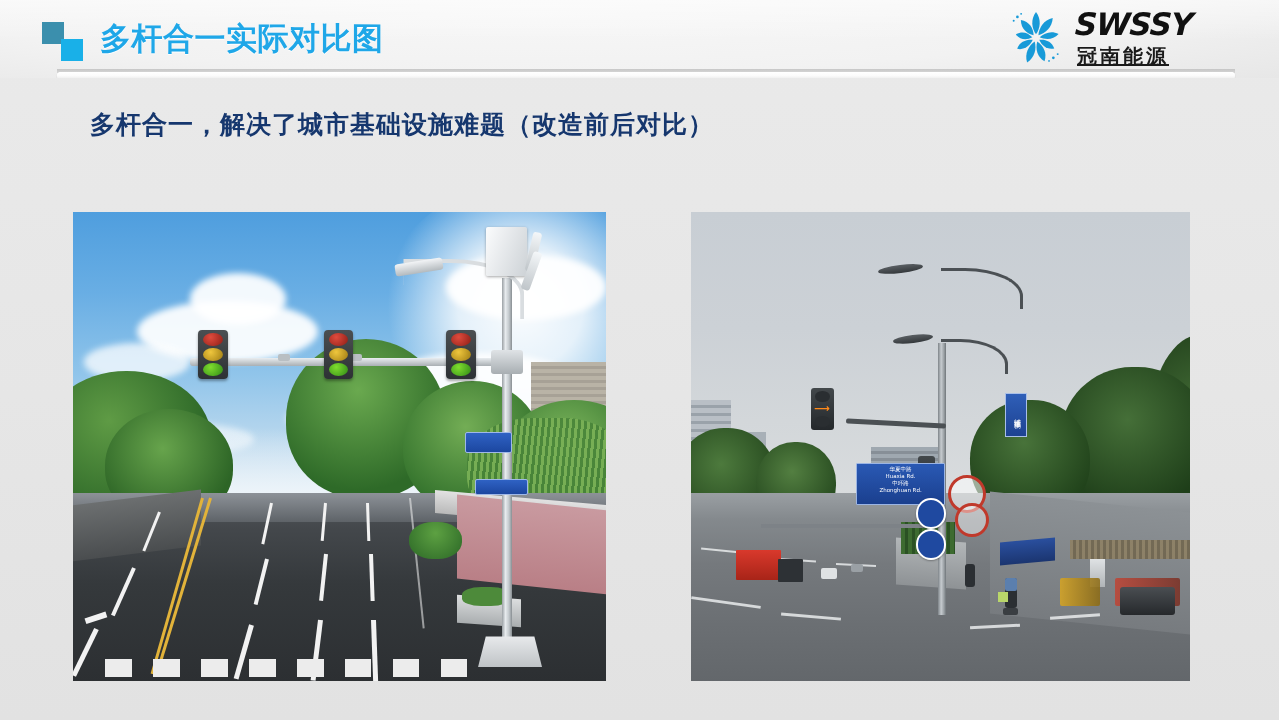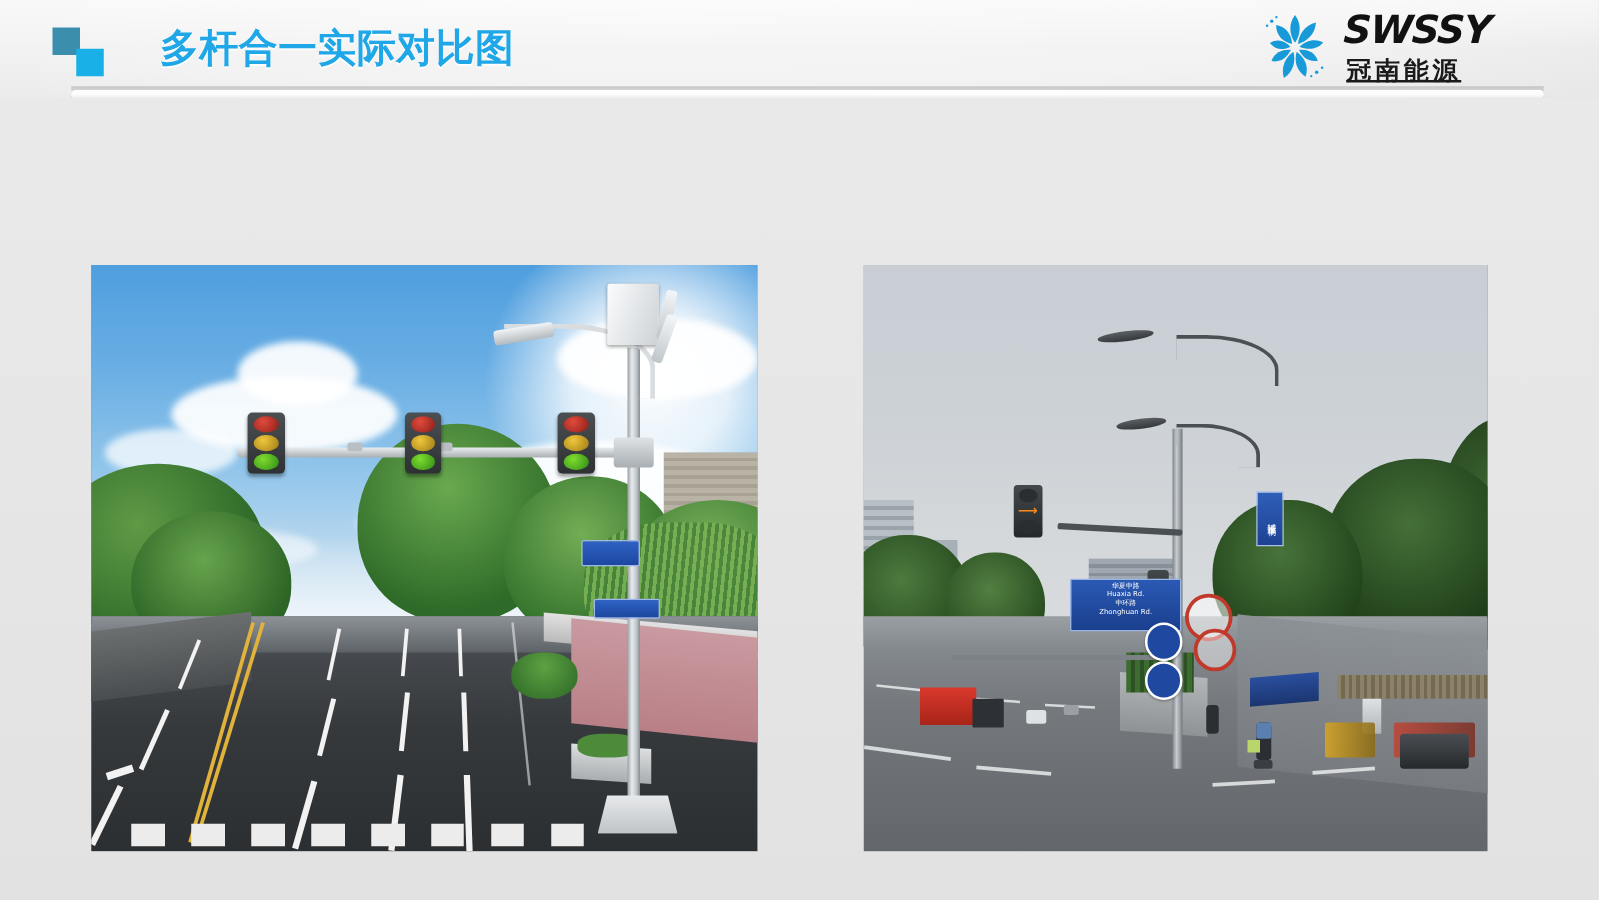--- a/index.html
+++ b/index.html
@@ -21,21 +21,21 @@
   .header-sheen{position:absolute;left:0;top:0;width:100%;height:40px;
     background:linear-gradient(180deg,rgba(255,255,255,.55),rgba(255,255,255,0));}
 
   .deco-squares{position:absolute;left:42px;top:22px;width:52px;height:40px;}
   .sq{position:absolute;}
   .sq-a{left:0;top:0;width:22px;height:22px;background:#3b8fad;}
   .sq-b{left:19px;top:17px;width:22px;height:22px;background:#19b0e8;}
 
   .title{position:absolute;left:100px;top:18px;
     font-size:31px;font-weight:bold;color:#1fa7e8;letter-spacing:.5px;
-    text-shadow:0 1px 0 rgba(255,255,255,.9);white-space:nowrap;margin-left:28px;}
+    text-shadow:0 1px 0 rgba(255,255,255,.9);white-space:nowrap;}
 
   .divider-wrap{position:absolute;left:57px;top:72px;width:1178px;height:9px;}
   .divider{position:absolute;left:0;top:0;width:100%;height:8px;border-radius:5px;
     background:linear-gradient(180deg,#ffffff 0%,#fcfcfc 42%,#e9e9e9 100%);
     box-shadow:0 1px 1px rgba(120,120,120,.45), inset 0 1px 0 #fff;}
   .divider-dark{position:absolute;left:0;top:-3px;width:100%;height:4px;
     background:linear-gradient(180deg,#b9b9b9,#cfcfcf);opacity:.75;}
 
   
   .logo{position:absolute;right:18px;top:5px;width:258px;height:66px;}
@@ -335,20 +335,21 @@
         <div class="logo-cn">冠南能源</div>
       </div>
     </div>
 
     <div class="divider-wrap">
       <div class="divider-dark"></div>
       <div class="divider"></div>
     </div>
   </div>
 
+  <div class="subtitle">多杆合一，解决了城市基础设施难题（改造前后对比）</div>
 
   <div class="panel panel-left">
     <div class="sky"></div>
     <div class="sun"></div>
     <div class="cloud cl1"></div>
     <div class="cloud cl2"></div>
     <div class="cloud cl3"></div>
     <div class="cloud cl4"></div>
     <div class="cloud cl5"></div>
     <div class="cloud cl6"></div>

